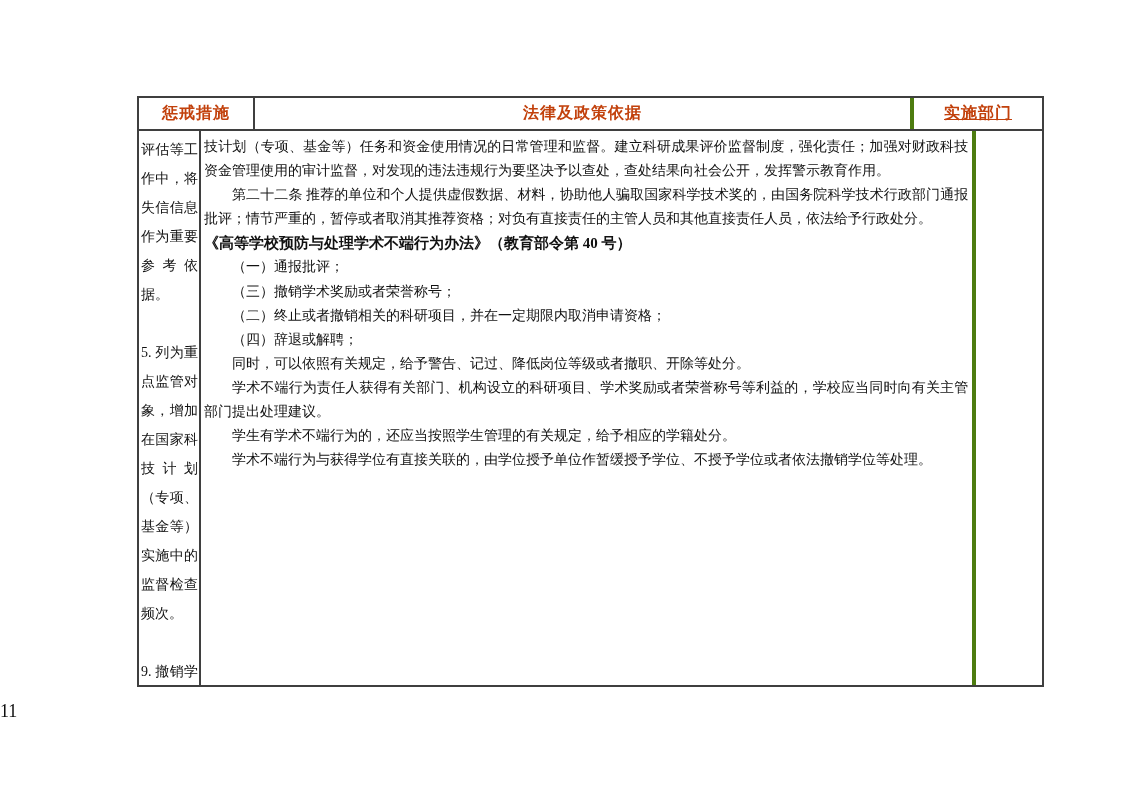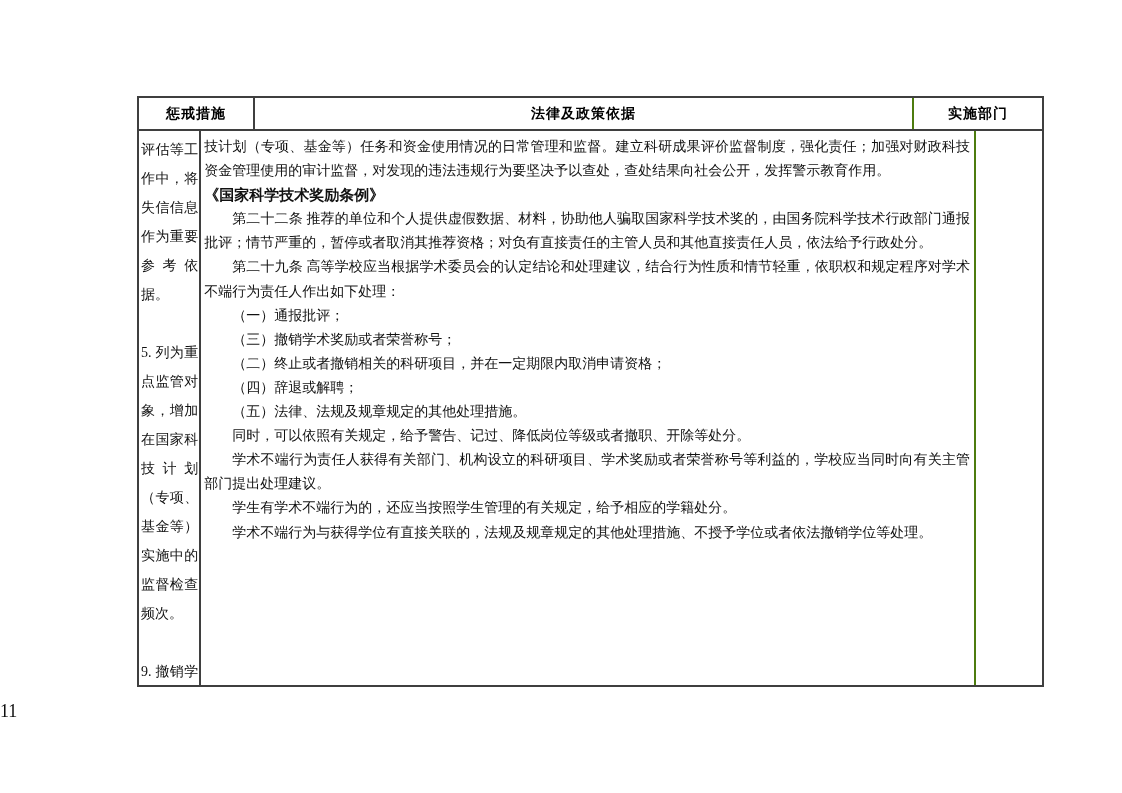--- a/index.html
+++ b/index.html
@@ -34,30 +34,30 @@
   }
   .tbody {
     display: flex;
     flex: 1 1 auto;
     overflow: hidden;
   }
   .cell {
     box-sizing: border-box;
   }
   .c1 { width: 116px; border-right: 2px solid #3f3f3f; }
-  .c2 { flex: 1 1 auto; border-right: 2px solid #4d7c0f; }
-  .c3 { width: 128px; }
+  .c2 { flex: 1 1 auto; border-right: 4px solid #4d7c0f; }
+  .c3 { width: 128px; text-decoration: underline; }
   .th {
     display: flex;
     align-items: center;
     justify-content: center;
     font-weight: bold;
-    font-size: 14px;
+    font-size: 16px;
     letter-spacing: 1px;
-    color: #000000;
+    color: #c2410c;
   }
   .c1-body {
     padding: 4px 1px 8px 2px;
     font-size: 14px;
     line-height: 29px;
     text-align: justify;
     text-align-last: left;
     overflow: hidden;
   }
   .c1-body .para {
@@ -103,32 +103,30 @@
   <div class="tbody">
 
     <div class="cell c1 c1-body">
       <p class="para">评估等工作中，将失信信息作为重要参考依据。</p>
       <p class="para">5. 列为重点监管对象，增加在国家科技计划（专项、基金等）实施中的监督检查频次。</p>
       <p class="para">9. 撤销学会领导职务，取消会员资格。</p>
     </div>
 
     <div class="cell c2 c2-body">
       <p class="para">技计划（专项、基金等）任务和资金使用情况的日常管理和监督。建立科研成果评价监督制度，强化责任；加强对财政科技资金管理使用的审计监督，对发现的违法违规行为要坚决予以查处，查处结果向社会公开，发挥警示教育作用。</p>
-      <p class="para head">《国家科学技术奖励条例》</p>
       <p class="para ind">第二十二条 推荐的单位和个人提供虚假数据、材料，协助他人骗取国家科学技术奖的，由国务院科学技术行政部门通报批评；情节严重的，暂停或者取消其推荐资格；对负有直接责任的主管人员和其他直接责任人员，依法给予行政处分。</p>
-      <p class="para ind">第二十九条 高等学校应当根据学术委员会的认定结论和处理建议，结合行为性质和情节轻重，依职权和规定程序对学术不端行为责任人作出如下处理：</p>
+      <p class="para head">《高等学校预防与处理学术不端行为办法》（教育部令第 40 号）</p>
       <p class="para ind">（一）通报批评；</p>
       <p class="para ind">（三）撤销学术奖励或者荣誉称号；</p>
       <p class="para ind">（二）终止或者撤销相关的科研项目，并在一定期限内取消申请资格；</p>
       <p class="para ind">（四）辞退或解聘；</p>
-      <p class="para ind">（五）法律、法规及规章规定的其他处理措施。</p>
       <p class="para ind">同时，可以依照有关规定，给予警告、记过、降低岗位等级或者撤职、开除等处分。</p>
       <p class="para ind">学术不端行为责任人获得有关部门、机构设立的科研项目、学术奖励或者荣誉称号等利益的，学校应当同时向有关主管部门提出处理建议。</p>
       <p class="para ind">学生有学术不端行为的，还应当按照学生管理的有关规定，给予相应的学籍处分。</p>
-      <p class="para ind">学术不端行为与获得学位有直接关联的，法规及规章规定的其他处理措施、不授予学位或者依法撤销学位等处理。</p>
+      <p class="para ind">学术不端行为与获得学位有直接关联的，由学位授予单位作暂缓授予学位、不授予学位或者依法撤销学位等处理。</p>
     </div>
 
     <div class="cell c3"></div>
 
   </div>
 </div>
 
 <div class="page-number">11</div>
 
 </body></html>

